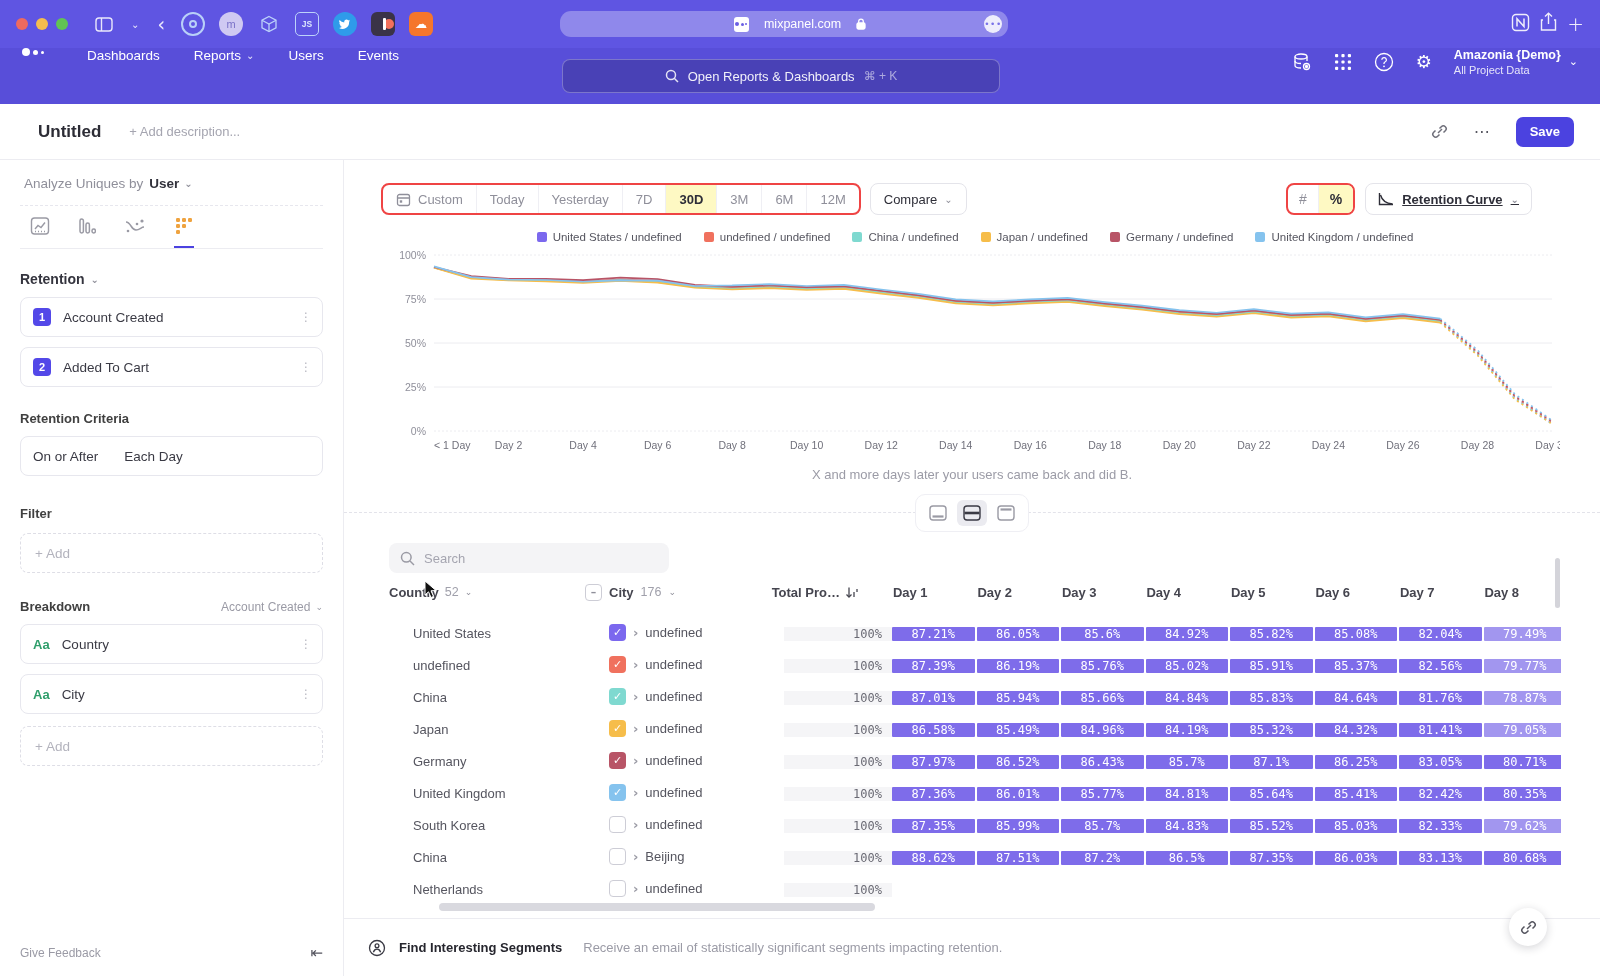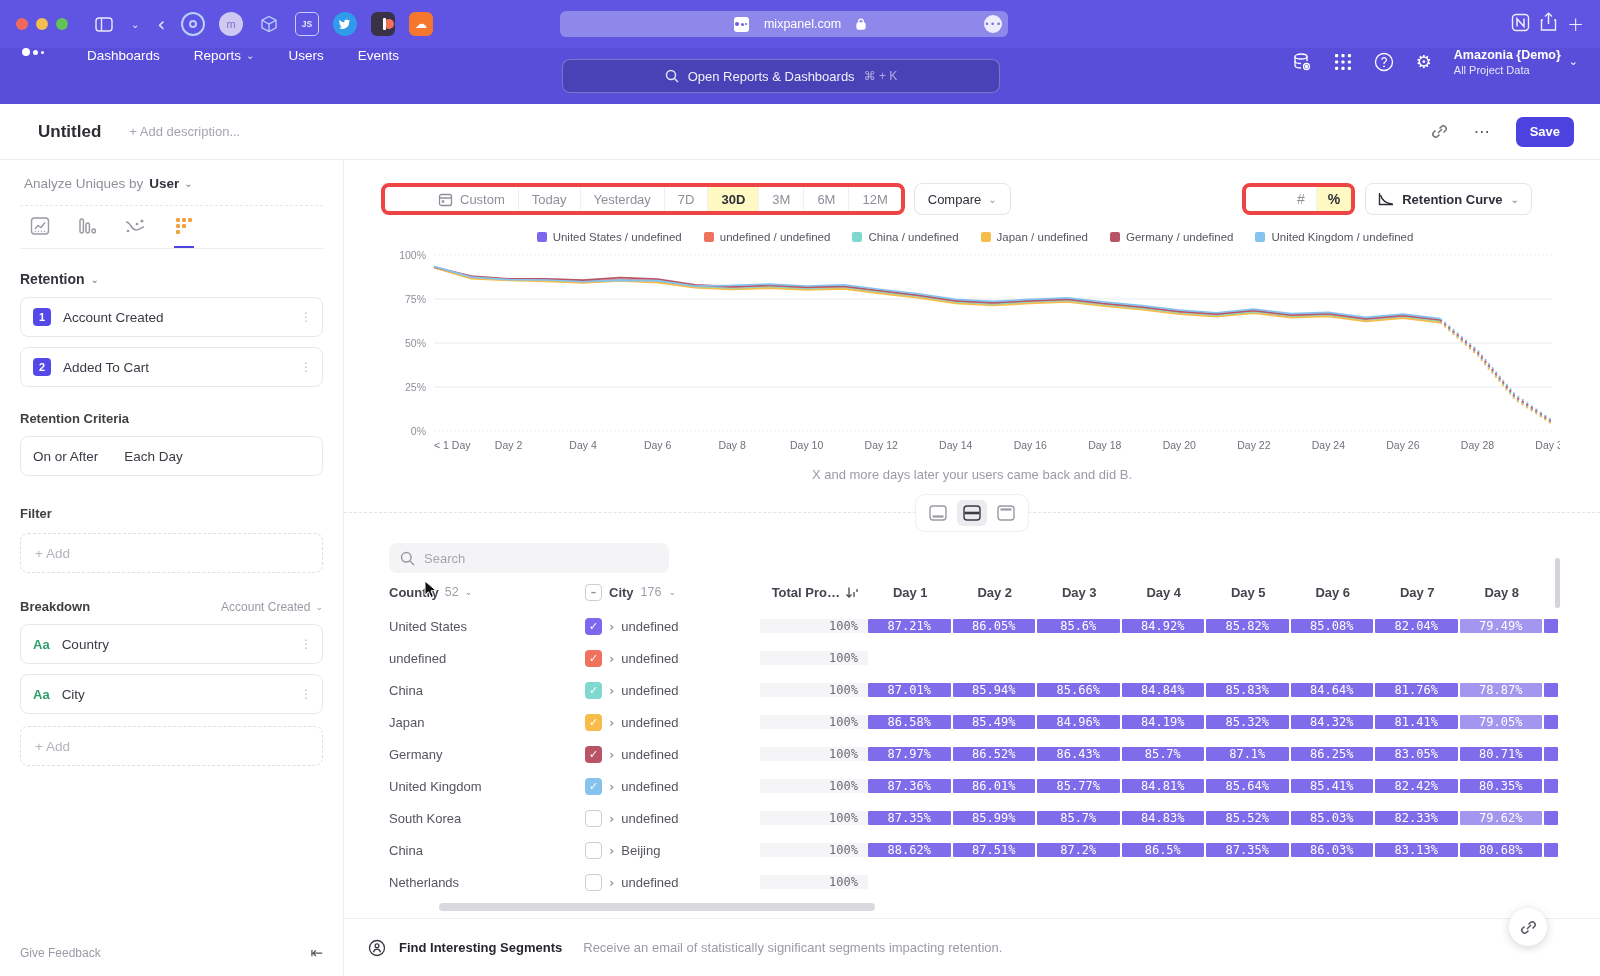--- a/index.html
+++ b/index.html
@@ -8,21 +8,21 @@
   .glyph { font-family:"DejaVu Sans", sans-serif; }
 
   
   .browser-bar { height:48px; background:#5f55e2; display:flex; align-items:center; padding:0 16px; position:relative; }
   .traffic { display:flex; gap:8px; margin-right:18px; }
   .traffic span { width:12px; height:12px; border-radius:50%; display:block; }
   .t-red{background:#ee6a5f}.t-yellow{background:#f5bd4f}.t-green{background:#61c454}
   .chrome-ic { color:#e9e7fb; font-size:15px; margin:0 9px; display:flex; align-items:center; }
   .ext-ic { width:24px; height:24px; border-radius:6px; margin:0 7px; display:flex; align-items:center; justify-content:center; font-size:10px; color:#dcd8fa; }
   .url-bar { position:absolute; left:560px; top:11px; width:448px; height:26px; background:rgba(255,255,255,.30);
-    border-radius:6px; display:flex; align-items:center; justify-content:center; gap:15px; color:#fff; font-size:12.5px;padding-left:32px; }
+    border-radius:11px; display:flex; align-items:center; justify-content:center; gap:15px; color:#fff; font-size:12.5px;padding-left:32px; }
   .url-fav { width:15px; height:15px; border-radius:3px; background:#fff; display:flex; align-items:center; justify-content:center; }
   .url-more { position:absolute; right:6px; top:4px; width:18px; height:18px; border-radius:50%; background:rgba(255,255,255,.85); color:#7a72e8; font-size:9px; display:flex; align-items:center; justify-content:center; letter-spacing:.5px;}
   .browser-right { margin-left:auto; display:flex; align-items:center; gap:10px; color:#efedfc; }
 
   
   .mp-nav { height:56px; background:#584ed9; display:flex; align-items:flex-start; padding:0 22px; position:relative; color:#fff; }
   .mp-logo { display:flex; align-items:center; gap:3px; margin-right:26px; }
   .mp-logo i { background:#fff; border-radius:50%; display:block; }
   .nav-item { font-size:13.5px; color:#fff; margin:0 17px; display:flex; align-items:center; gap:5px; cursor:default; }
   .nav-item .chev { font-size:10px; opacity:.85; }
@@ -68,28 +68,28 @@
   .add-card { height:40px; border:1px dashed #dedee6; border-radius:8px; display:flex; align-items:center; padding:0 14px; margin-top:12px; color:#b3b3bd; font-size:13.5px; gap:8px; }
   .bd-row { display:flex; align-items:baseline; margin-top:26px; }
   .bd-right { margin-left:auto; font-size:12px; color:#9a9aa5; display:flex; gap:5px; align-items:center; }
   .aa { color:#2f9e6b; font-size:13px; font-weight:700; margin-right:12px; }
   .sb-bottom { position:absolute; bottom:14px; left:20px; right:20px; display:flex; align-items:center; }
   .feedback { font-size:12px; color:#9a9aa5; }
   .collapse { margin-left:auto; color:#55555f; font-size:15px; }
 
   
   .toolbar { display:flex; align-items:center; margin:23px 68px 0 37px; }
-  .seg { display:flex; align-items:stretch; border:4px solid #ef4444; border-radius:8px; background:#fff; height:32px; overflow:hidden;padding-left:40px; }
+  .seg { display:flex; align-items:stretch; border:2px solid #ef4444; border-radius:8px; background:#fff; height:32px; overflow:hidden; }
   .seg-item { padding:0 13px; font-size:13px; color:#8f8f9a; display:flex; align-items:center; gap:7px; border-left:1px solid #efeff4; }
   .seg-item:first-child { border-left:none; }
   .seg-item.active { background:#fef9c3; color:#2e2e38; font-weight:700; }
   .cmp-btn { margin-left:9px; height:32px; border:1px solid #e4e4ea; border-radius:8px; background:#fff; display:flex; align-items:center; gap:7px; padding:0 13px; font-size:13px; color:#2e2e38; }
   .tb-right { margin-left:auto; display:flex; align-items:center; gap:10px; }
   .nm-seg .seg-item { padding:0 11px; font-size:14px; }
-  .rc-btn { height:32px; border:1px solid #e4e4ea; border-radius:8px; background:#fff; display:flex; align-items:center; gap:8px; padding:1px 12px; font-size:13px; font-weight:600; color:#2e2e38; }
+  .rc-btn { height:32px; border:1px solid #e4e4ea; border-radius:8px; background:#fff; display:flex; align-items:center; gap:8px; padding:1px 12px; font-size:13px; font-weight:600; color:#2e2e38;text-decoration:underline; }
 
   
   .legend { display:flex; justify-content:center; gap:22px; margin:16px 40px 0 46px; }
   .lg-item { display:flex; align-items:center; gap:6px; }
   .lg-swatch { width:10px; height:10px; border-radius:2px; display:block; }
   .lg-label { font-size:11.5px; color:#55555f; }
   .chart-wrap { margin:4px 40px 0 46px; }
   .chart-cap { text-align:center; font-size:13px; color:#9b9ba6; margin-top:8px; }
 
   
@@ -104,21 +104,21 @@
   .search-box input::placeholder { color:#a5a5b0; }
   .rtable { margin-left:45px; width:1172px; overflow:hidden; }
   .th-row { display:flex; align-items:center; height:38px; }
   .col-country { width:196px; flex-shrink:0; display:flex; align-items:center; gap:6px; }
   .col-city { width:175px; flex-shrink:0; display:flex; align-items:center; gap:7px; }
   .col-total { width:108px; flex-shrink:0; display:flex; align-items:center; justify-content:flex-end; gap:5px; padding-right:10px; }
   .hdr-t { font-size:13px; font-weight:700; color:#45454f; }
   .hdr-c { font-size:12.5px; color:#a0a0ab; }
   .day-hdrs { display:flex; }
   .day-hdr { width:84.5px; text-align:center; font-size:13px; font-weight:700; color:#45454f; flex-shrink:0; }
-  .trow { display:flex; align-items:center; height:30px; margin-bottom:2px; }
+  .trow { display:flex; align-items:flex-end; height:30px; margin-bottom:2px;margin-left:24px; }
   .trow .col-country, .trow .col-city { font-size:13px; color:#55555f; align-items:center; }
   .cbx { width:17px; height:17px; border-radius:4px; display:flex; align-items:center; justify-content:center; color:#fff; font-size:11px; flex-shrink:0; }
   .cbx.empty { background:#fff; border:1.5px solid #cdcdd6; }
   .cbx.ind { background:#fff; border:1.5px solid #cdcdd6; color:#8f8f9a; font-weight:700; }
   .row-chev { color:#9a9aa4; font-size:13px; font-weight:700; }
   .cell-total { background:#f5f5f7; font-family:"DejaVu Sans Mono", monospace; font-size:12px; color:#6a6a74; }
   .day-cells { display:flex; gap:2px; }
   .dcell { width:82.5px; flex-shrink:0; background:#7e6cea; color:#fff; font-family:"DejaVu Sans Mono", monospace;
     font-size:12px; display:flex; align-items:center; justify-content:center; border-radius:1px; }
   .dcell.lite { background:#a296ef; }
@@ -607,20 +607,31 @@
             </span>
           </div>
           <div class="trow">
             <span class="col-country">undefined</span>
             <span class="col-city">
               <span class="cbx glyph" style="background: rgb(240, 113, 94);">✓</span>
               <span class="row-chev glyph">›</span>
               <span>undefined</span>
             </span>
             <span class="col-total cell-total">100%</span>
+            <span class="day-cells">
+              <span class="dcell">87.39%</span>
+              <span class="dcell">86.19%</span>
+              <span class="dcell">85.76%</span>
+              <span class="dcell">85.02%</span>
+              <span class="dcell">85.91%</span>
+              <span class="dcell">85.37%</span>
+              <span class="dcell">82.56%</span>
+              <span class="dcell lite">79.77%</span>
+              <span class="dcell sliver"></span>
+            </span>
           </div>
           <div class="trow">
             <span class="col-country">China</span>
             <span class="col-city">
               <span class="cbx glyph" style="background: rgb(127, 217, 208);">✓</span>
               <span class="row-chev glyph">›</span>
               <span>undefined</span>
             </span>
             <span class="col-total cell-total">100%</span>
             <span class="day-cells">

